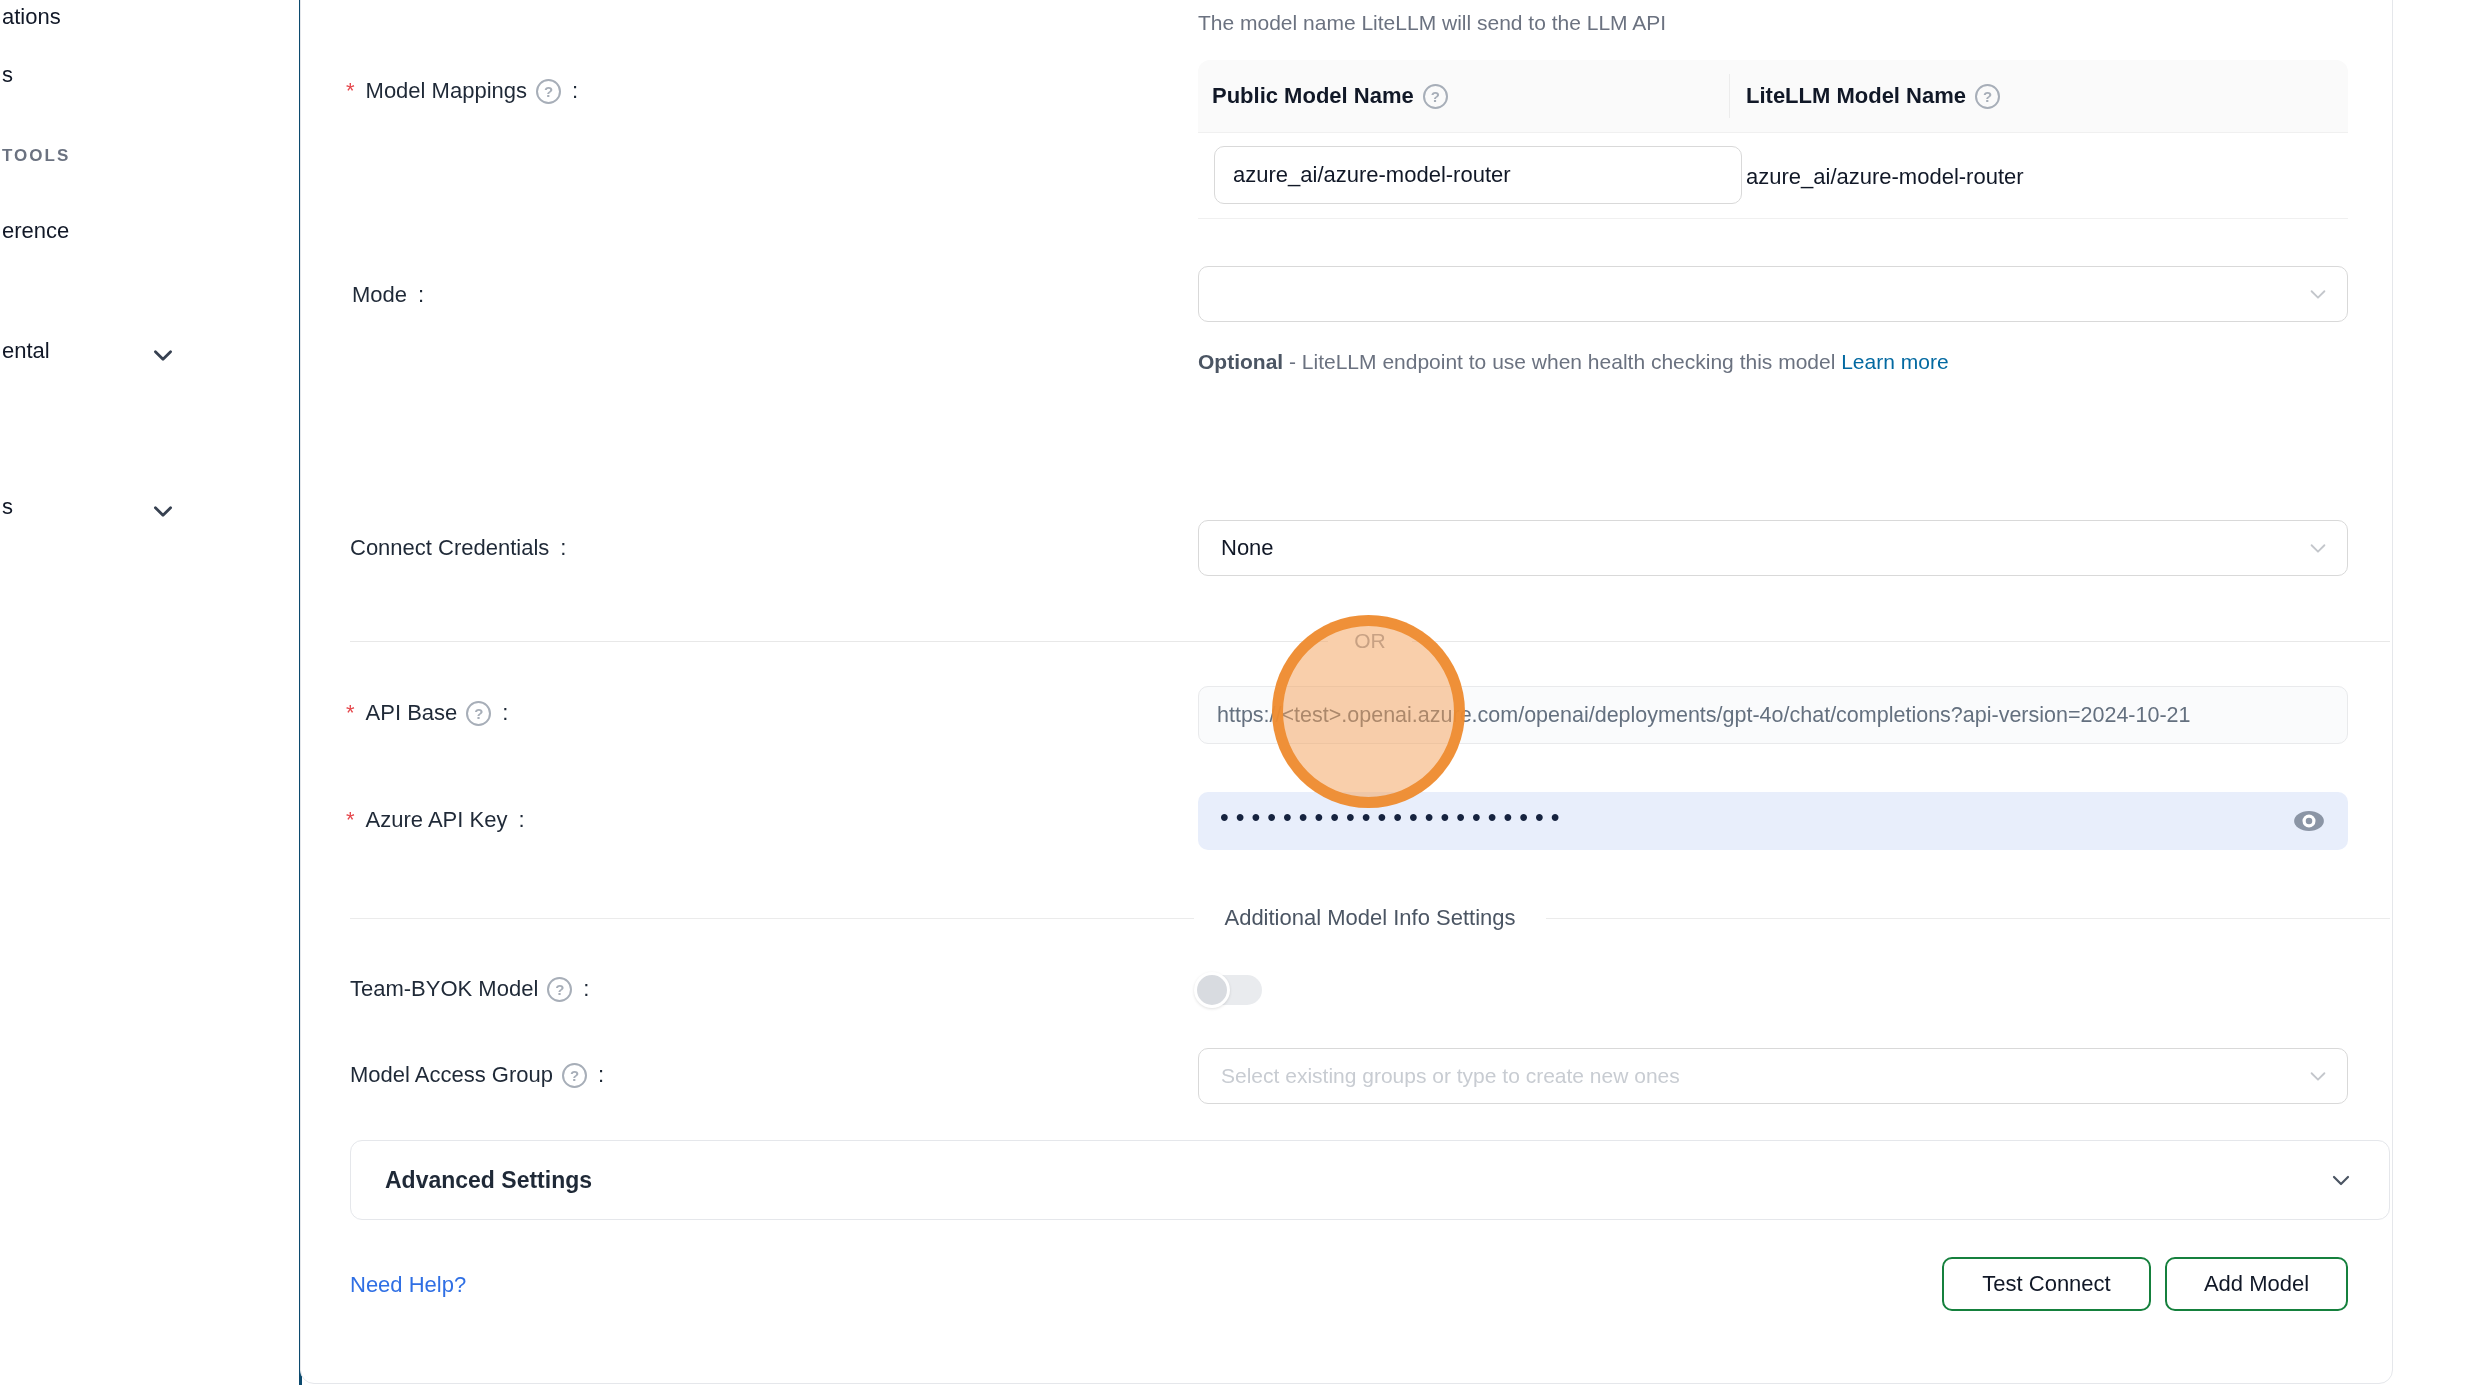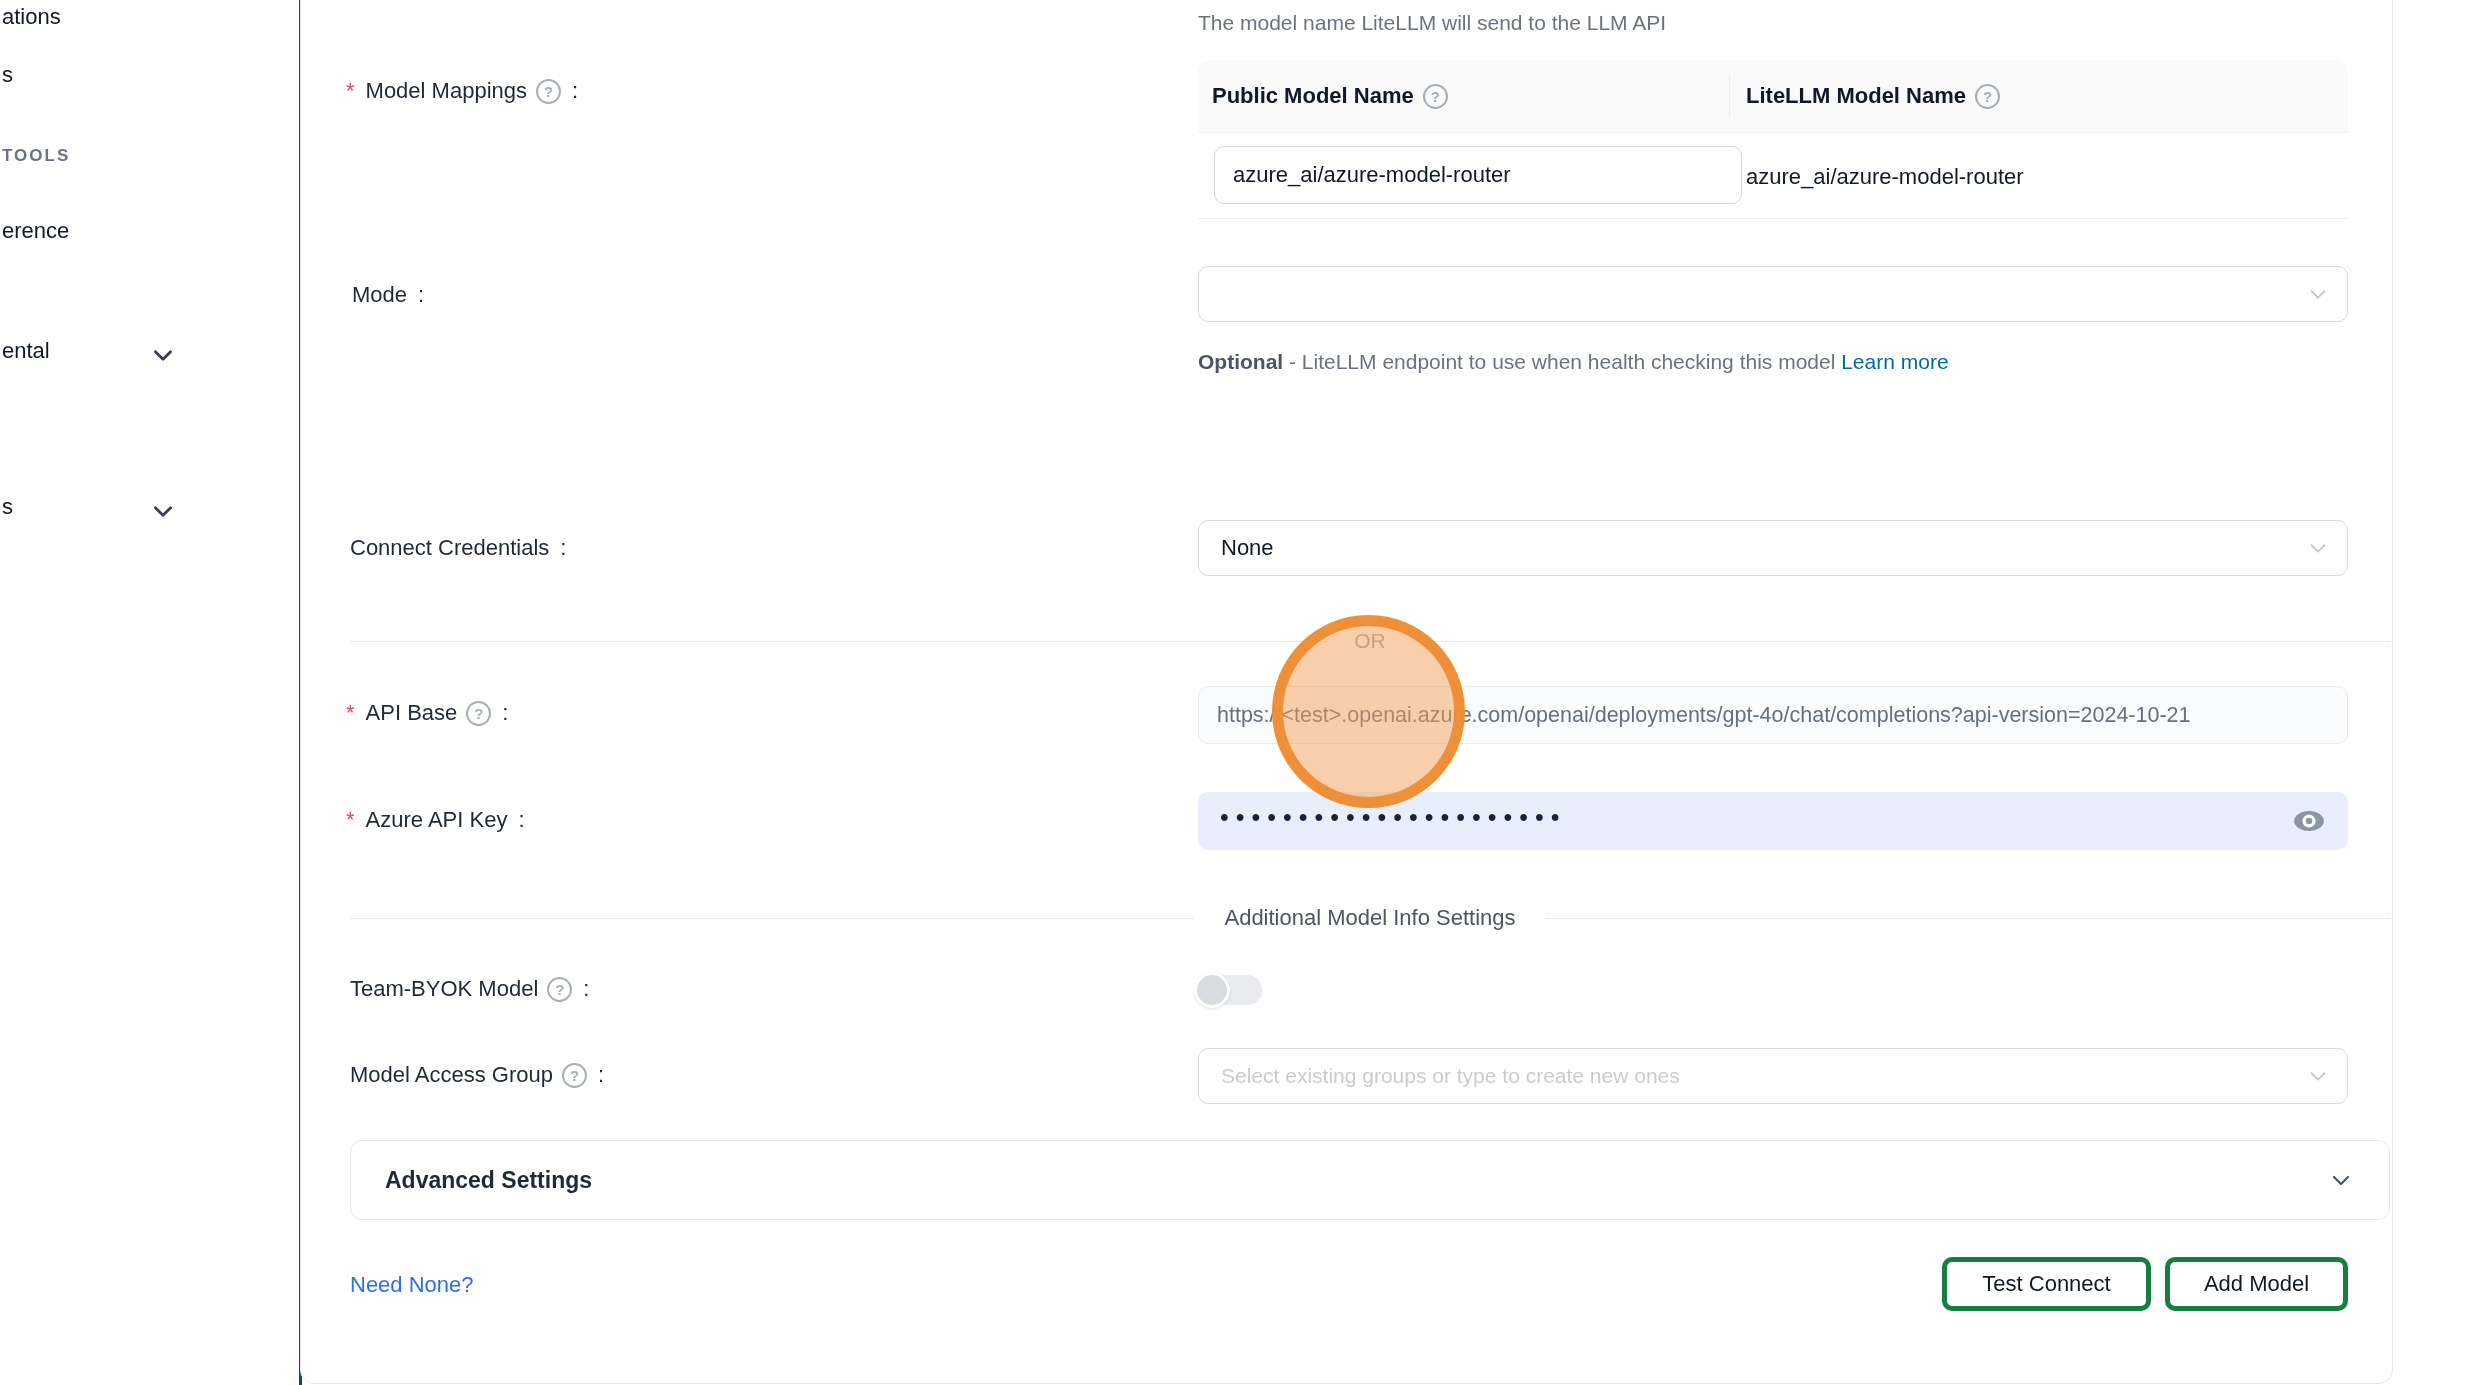--- a/index.html
+++ b/index.html
@@ -78,21 +78,21 @@
                 border-radius:50%;box-shadow:0 1px 3px rgba(0,0,0,0.12);}
 
   
   .adv-panel{position:absolute;left:350px;top:1140px;width:2040px;height:80px;border:1px solid #e5e7eb;border-radius:12px;
              box-sizing:border-box;background:#fff;cursor:pointer;}
   .adv-title{position:absolute;left:34px;top:0;height:78px;display:flex;align-items:center;font-size:23px;font-weight:700;color:#1f2937;}
   .adv-chevron{position:absolute;right:36px;top:50%;margin-top:-12px;width:24px;height:24px;}
 
   .need-help{position:absolute;left:350px;top:1272px;font-size:22px;color:#2f6fe4;cursor:pointer;}
 
-  .btn{position:absolute;top:1257px;height:54px;background:#fff;border:5px solid #15803d;border-radius:10px;
+  .btn{position:absolute;top:1257px;height:54px;background:#fff;border:2px solid #15803d;border-radius:10px;
        font-family:"Liberation Sans",sans-serif;font-size:22px;color:#111827;display:flex;align-items:center;
        justify-content:center;box-sizing:border-box;cursor:pointer;}
 </style>
 </head>
 <body>
 
 <div class="stage">
 
   <nav class="sidebar">
     <div class="side-item" style="top:4px;">ations</div>
@@ -216,17 +216,17 @@
     </svg>
   </div>
 
   <div class="adv-panel">
     <div class="adv-title">Advanced Settings</div>
     <svg class="adv-chevron" viewBox="0 0 24 24">
       <path d="M5 9l7 7 7-7" fill="none" stroke="#4b5563" stroke-width="2.2" stroke-linecap="round" stroke-linejoin="round"></path>
     </svg>
   </div>
 
-  <a class="need-help">Need None?</a>
+  <a class="need-help">Need Help?</a>
   <button class="btn" style="left:1942px;width:209px;">Test Connect</button>
   <button class="btn" style="left:2165px;width:183px;">Add Model</button>
 
 </div>
 
 </body></html>

